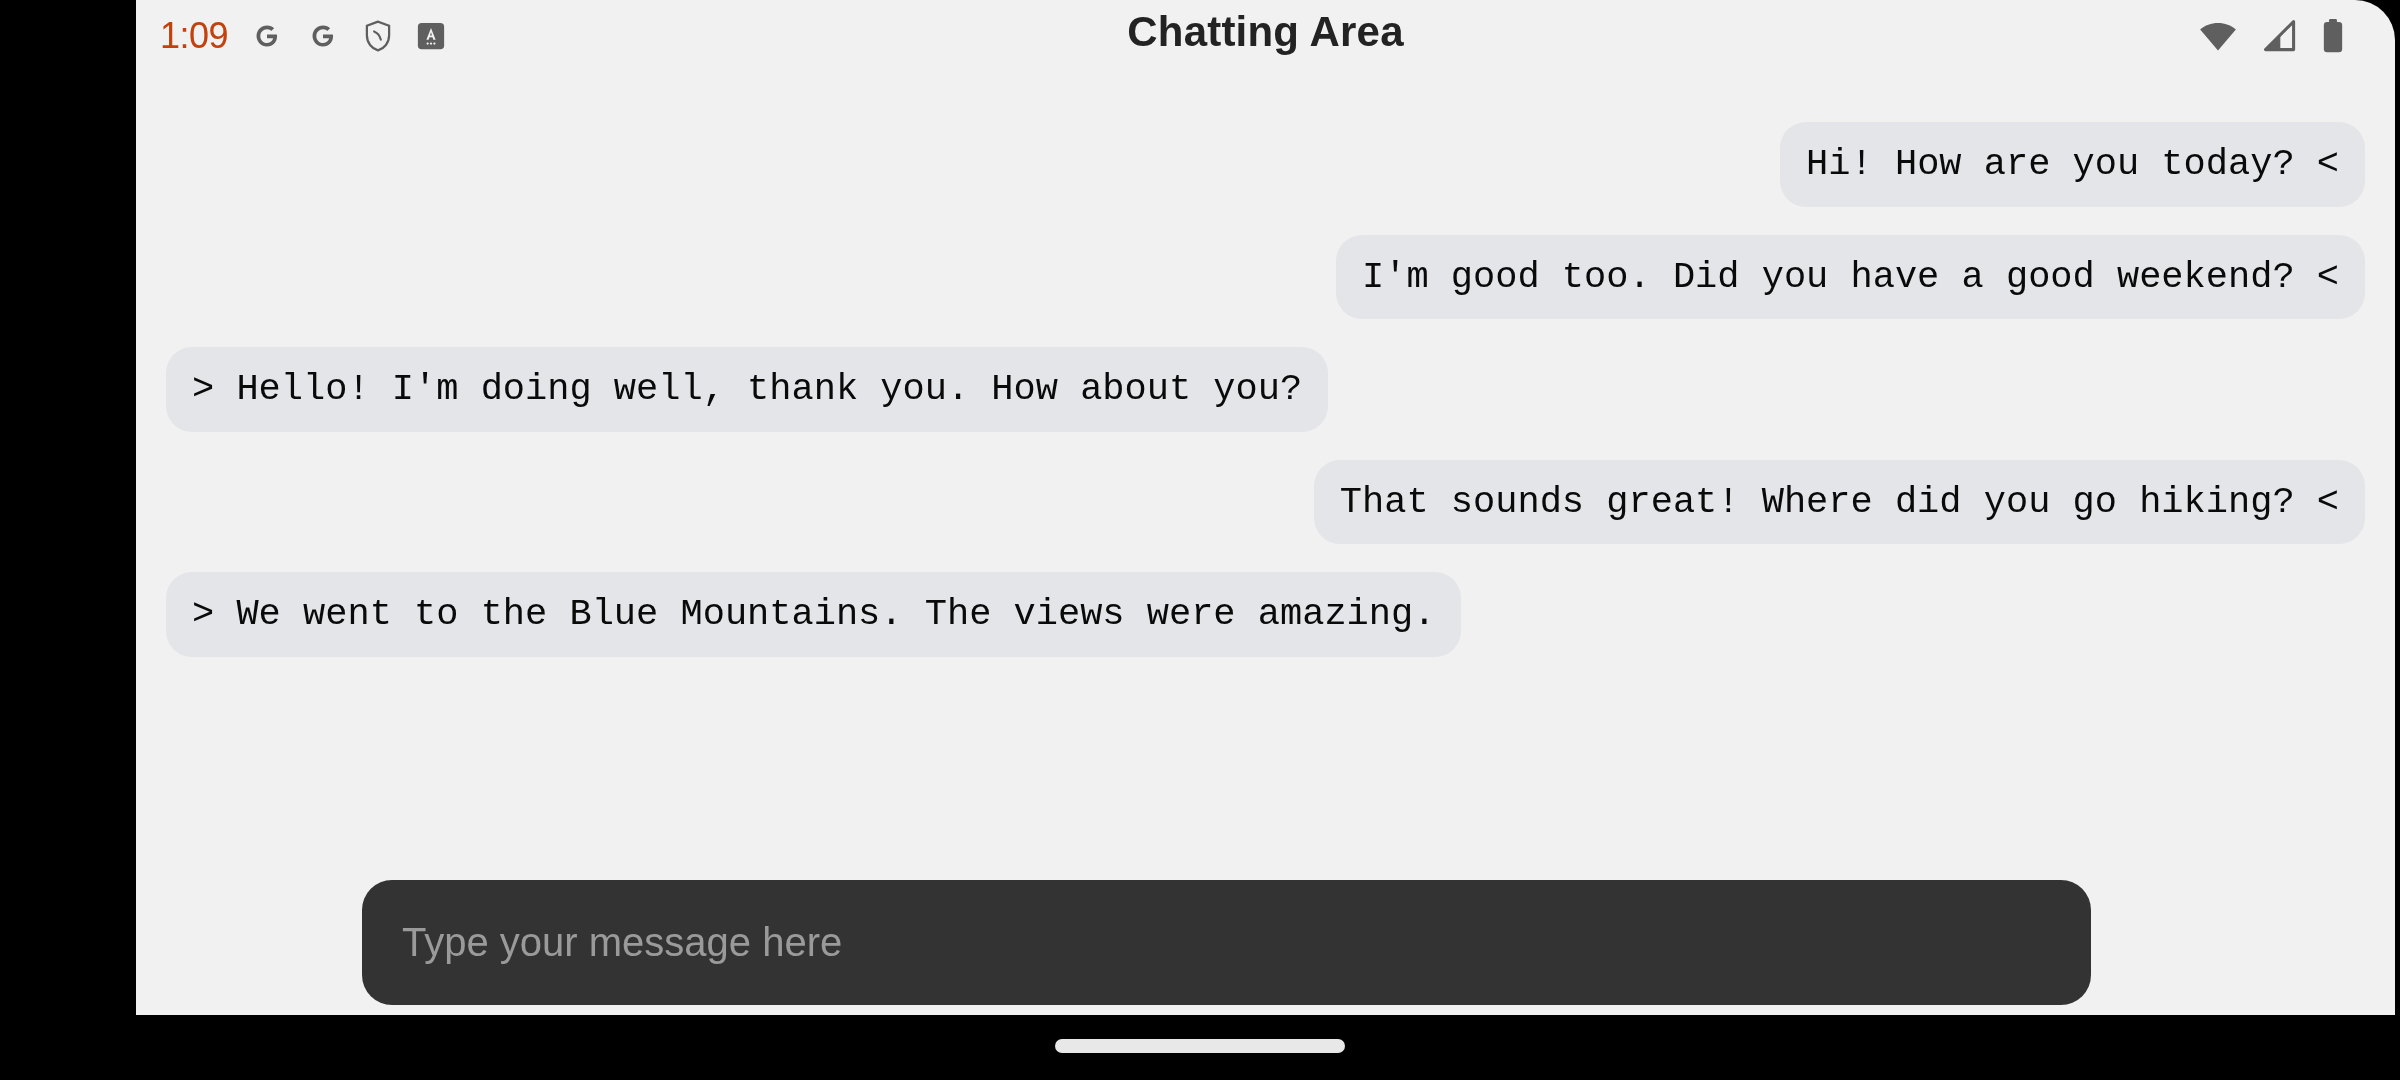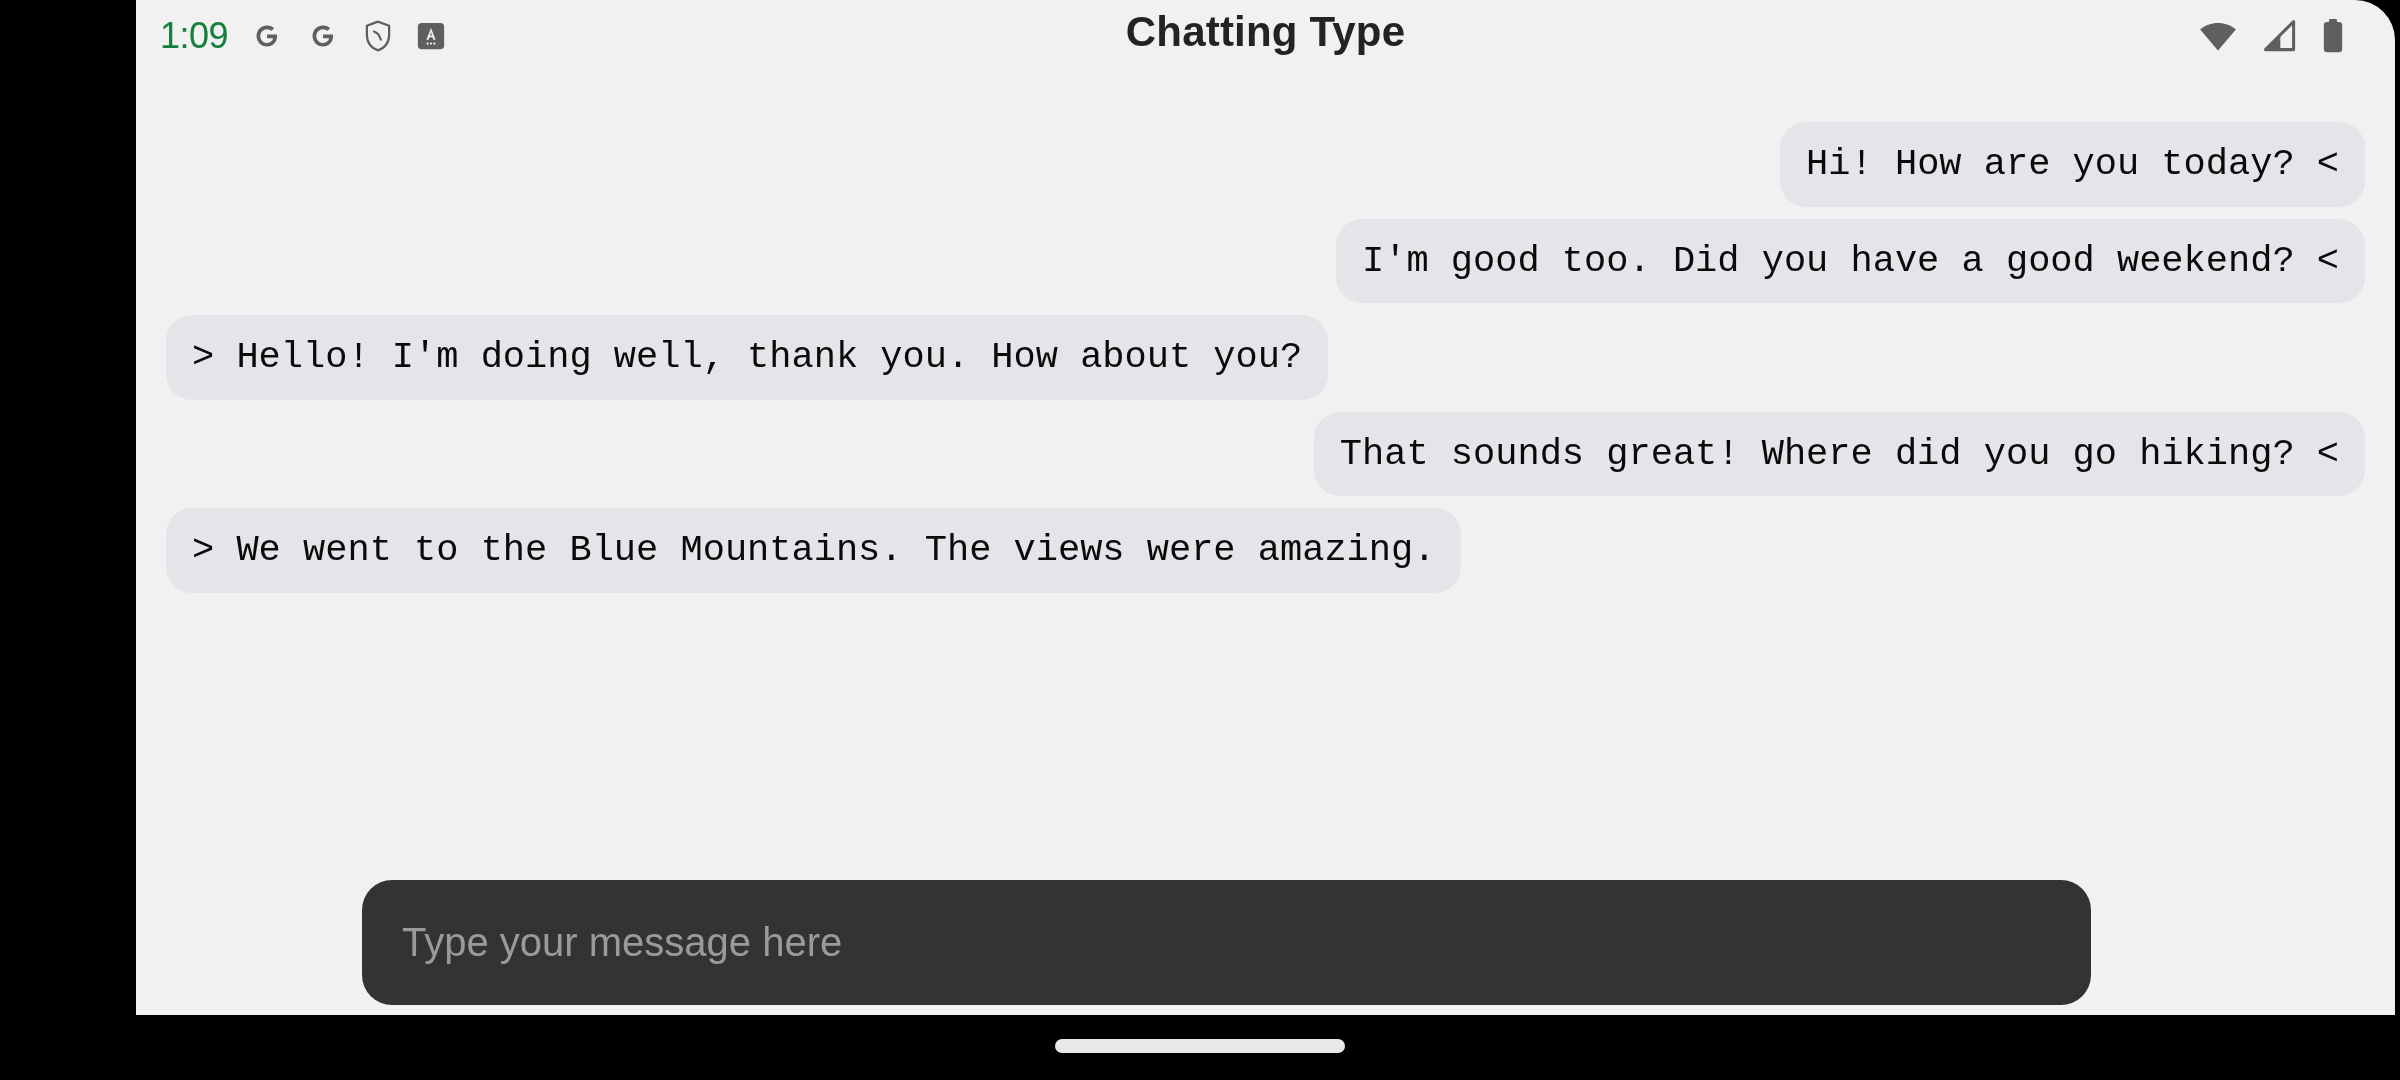--- a/index.html
+++ b/index.html
@@ -44,21 +44,21 @@
     pointer-events: none;
   }
   #status-left {
     display: flex;
     align-items: center;
     gap: 22px;
     padding-left: 24px;
   }
   #status-clock {
     font-size: 36px;
-    color: #15803d;
+    color: #c2410c;
     font-family: "Liberation Sans", sans-serif;
     letter-spacing: -0.5px;
     line-height: 1;
   }
   .status-icon { display: inline-flex; align-items: center; justify-content: center; }
   #status-right {
     margin-left: auto;
     display: flex;
     align-items: center;
     gap: 22px;
@@ -83,21 +83,21 @@
   #chat-list {
     position: absolute;
     left: 0;
     top: 72px;
     width: 100%;
     bottom: 0;
     padding: 50px 0 0 0;
     box-sizing: border-box;
     display: flex;
     flex-direction: column;
-    gap: 12px;
+    gap: 28px;
     overflow: hidden;
   }
   .msg-row {
     display: flex;
     width: 100%;
     padding: 0 30px;
     box-sizing: border-box;
   }
   .msg-row.right { justify-content: flex-end; }
   .msg-row.left  { justify-content: flex-start; }
@@ -221,21 +221,21 @@
         </span>
         <span class="status-icon">
           <svg width="24" height="36" viewBox="0 0 14 22">
             <rect x="4.6" y="0.6" width="4.8" height="2.2" rx="0.8" fill="#5f5f5f"></rect>
             <rect x="1.4" y="2.4" width="11.2" height="18.6" rx="2" fill="#5f5f5f"></rect>
           </svg>
         </span>
       </div>
     </div>
 
-    <div id="app-title">Chatting Type</div>
+    <div id="app-title">Chatting Area</div>
 
     <div id="chat-list">
 
       <div class="msg-row right">
         <div class="bubble">Hi! How are you today? &lt;</div>
       </div>
 
       <div class="msg-row right">
         <div class="bubble">I'm good too. Did you have a good weekend? &lt;</div>
       </div>

